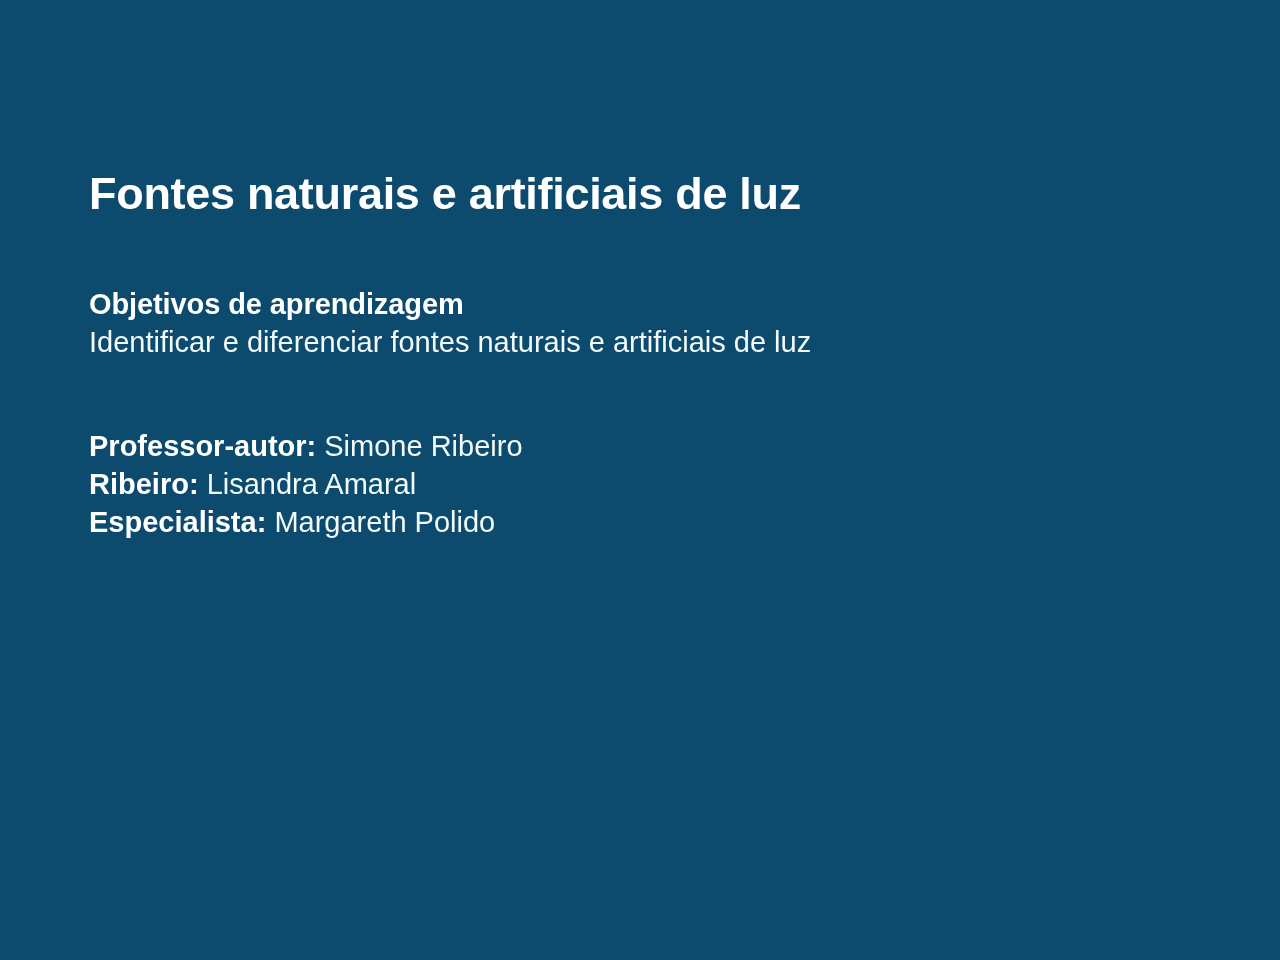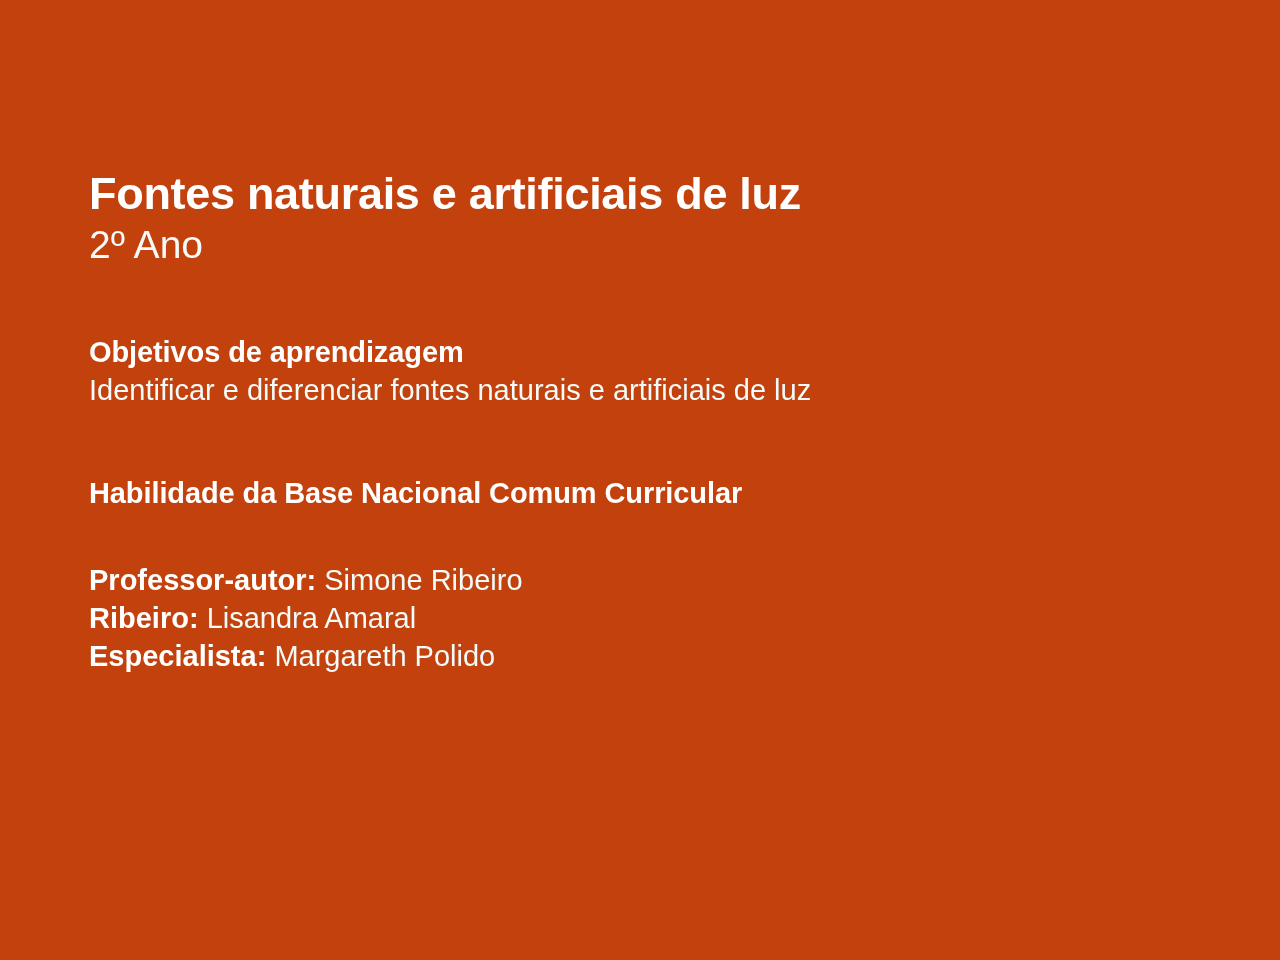--- a/index.html
+++ b/index.html
@@ -98,35 +98,33 @@
     color: #ffffff;
   }
   .credit-value {
     font-weight: 300;
     color: #f2fbf9;
   }
 </style>
 </head>
 <body style="background: rgb(26, 154, 138);">
 
-<div class="slide" style="background: #c2410c;">
+<div class="slide" style="background: #0c4a6e;">
   <div class="content">
 
     <div class="title-block">
       <h1 class="slide-title" style="color: rgb(255, 255, 255);">Fontes naturais e artificiais de luz</h1>
-      <div class="slide-subtitle" style="color: rgb(242, 251, 249);">2º Ano</div>
     </div>
 
     <div class="section">
       <h2 class="section-heading" style="color: rgb(255, 255, 255);">Objetivos de aprendizagem</h2>
       <p class="section-body" style="color: rgb(242, 251, 249);">Identificar e diferenciar fontes naturais e artificiais de luz</p>
     </div>
 
     <div class="section">
-      <h2 class="section-heading" style="color: rgb(255, 255, 255);">Habilidade da Base Nacional Comum Curricular</h2>
     </div>
 
     <div class="credits">
       <p class="credit-line" style="color: rgb(242, 251, 249);">
         <span class="credit-label" style="color: rgb(255, 255, 255);">Professor-autor:</span>
         <span class="credit-value" style="color: rgb(242, 251, 249); margin-top: 44px;">Simone Ribeiro</span>
       </p>
       <p class="credit-line" style="color: rgb(242, 251, 249);">
         <span class="credit-label" style="color: rgb(255, 255, 255);">Ribeiro:</span>
         <span class="credit-value" style="color: rgb(242, 251, 249);">Lisandra Amaral</span>

